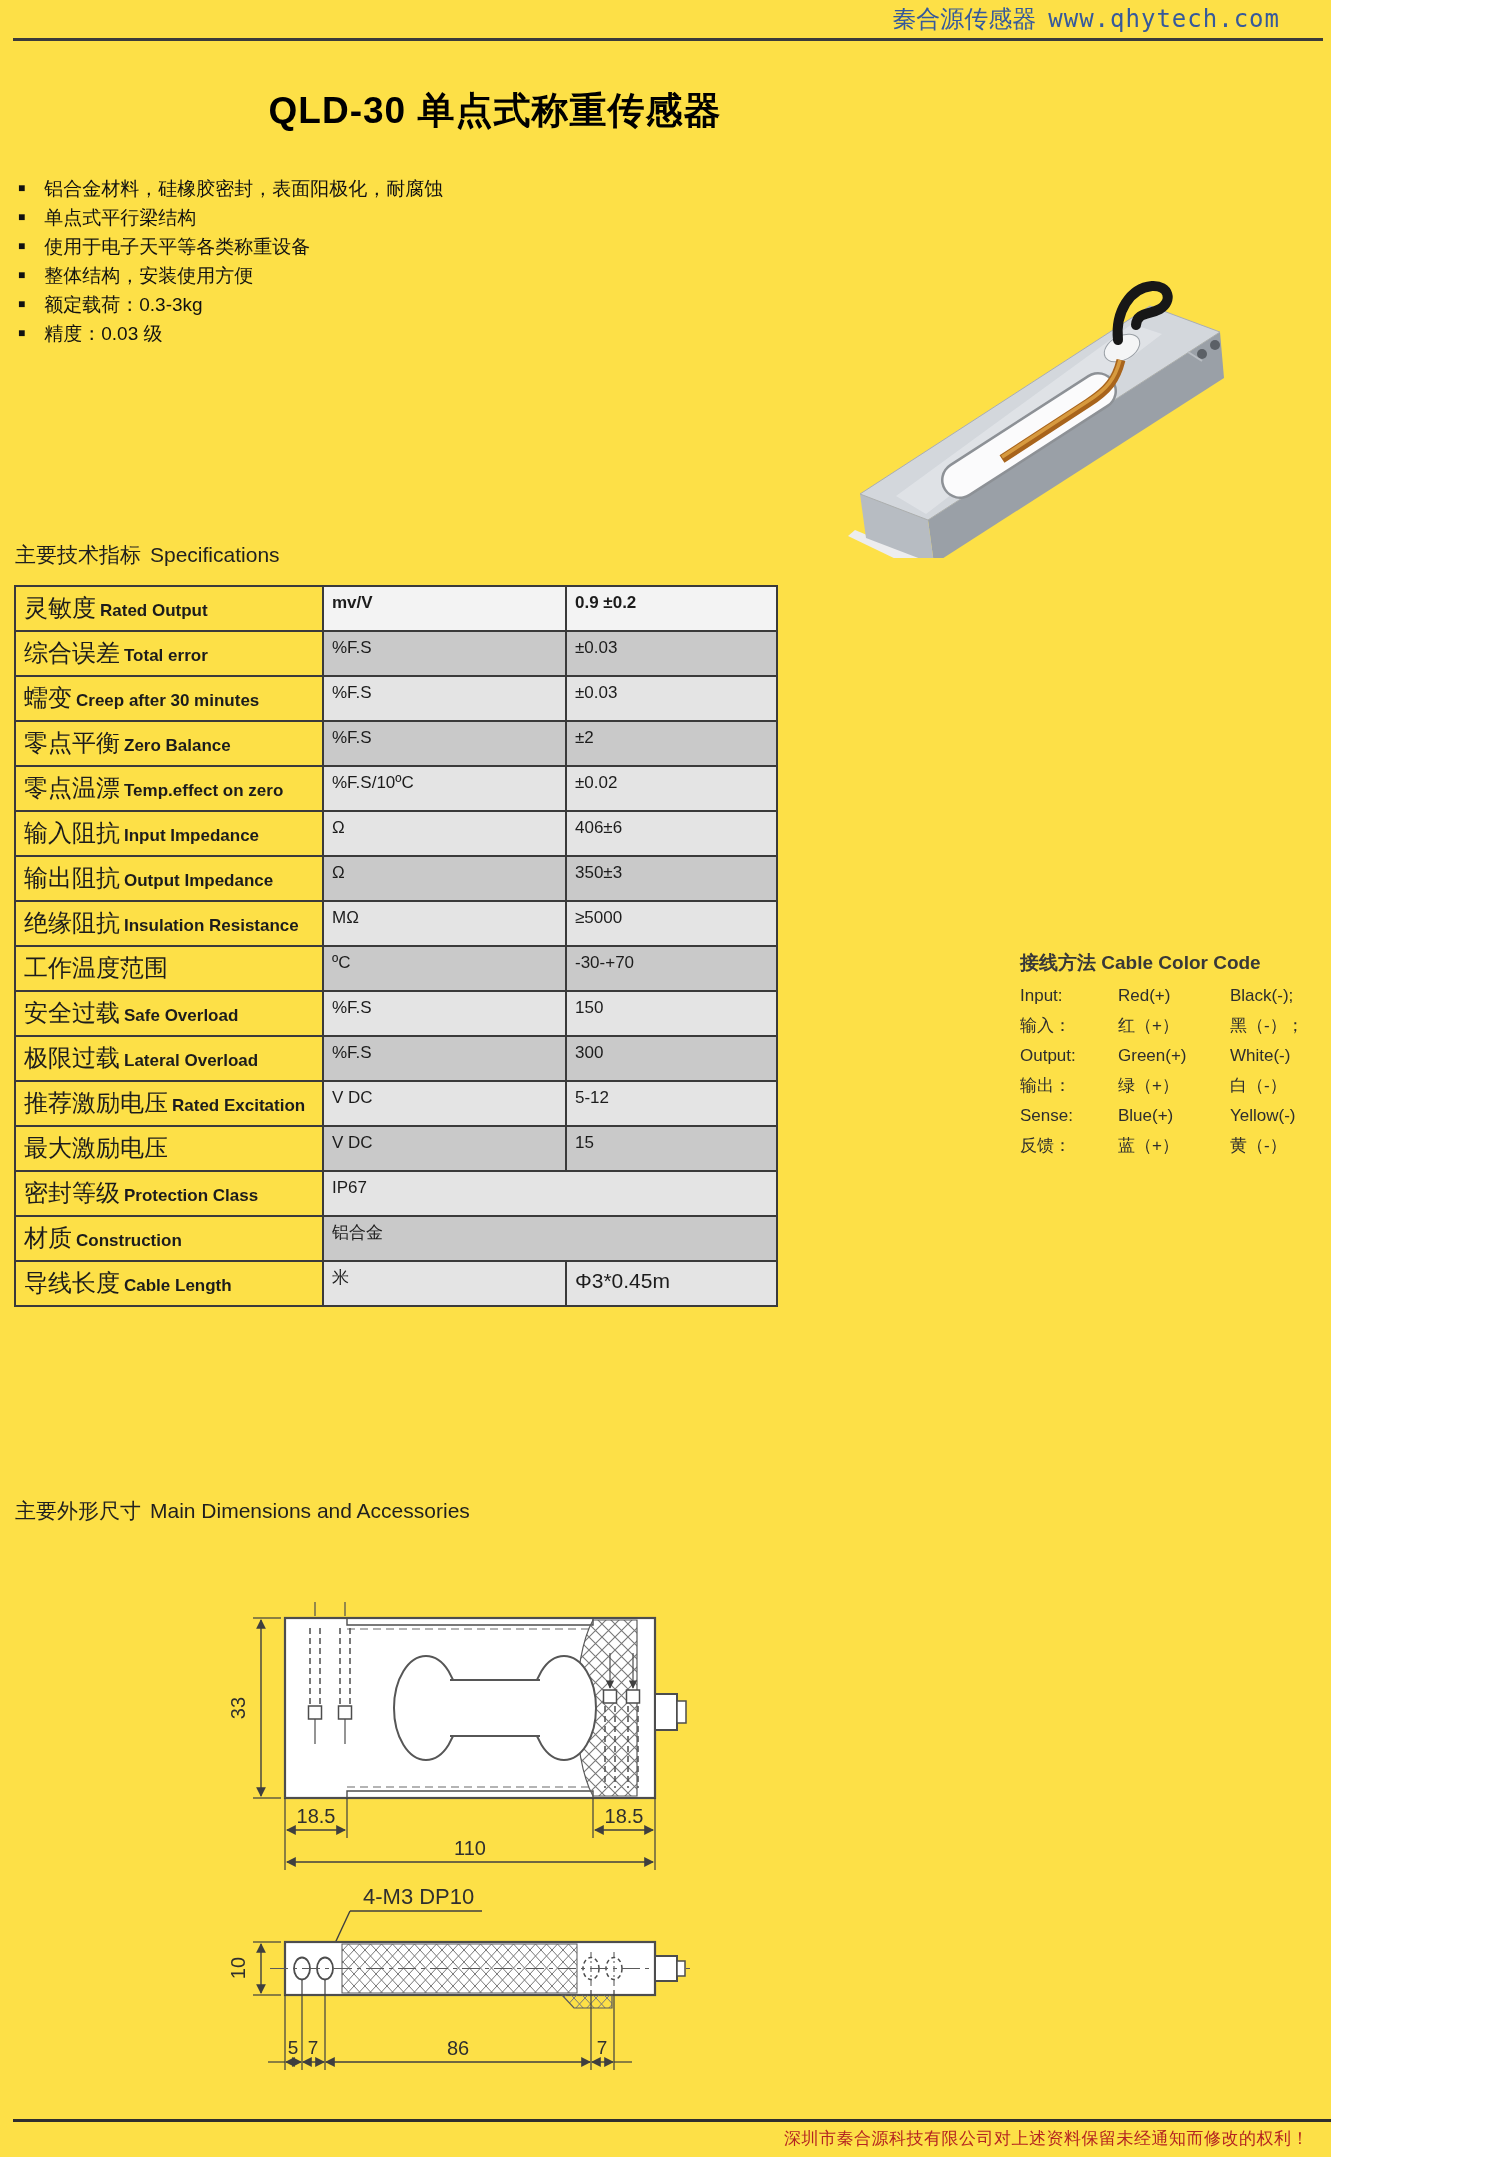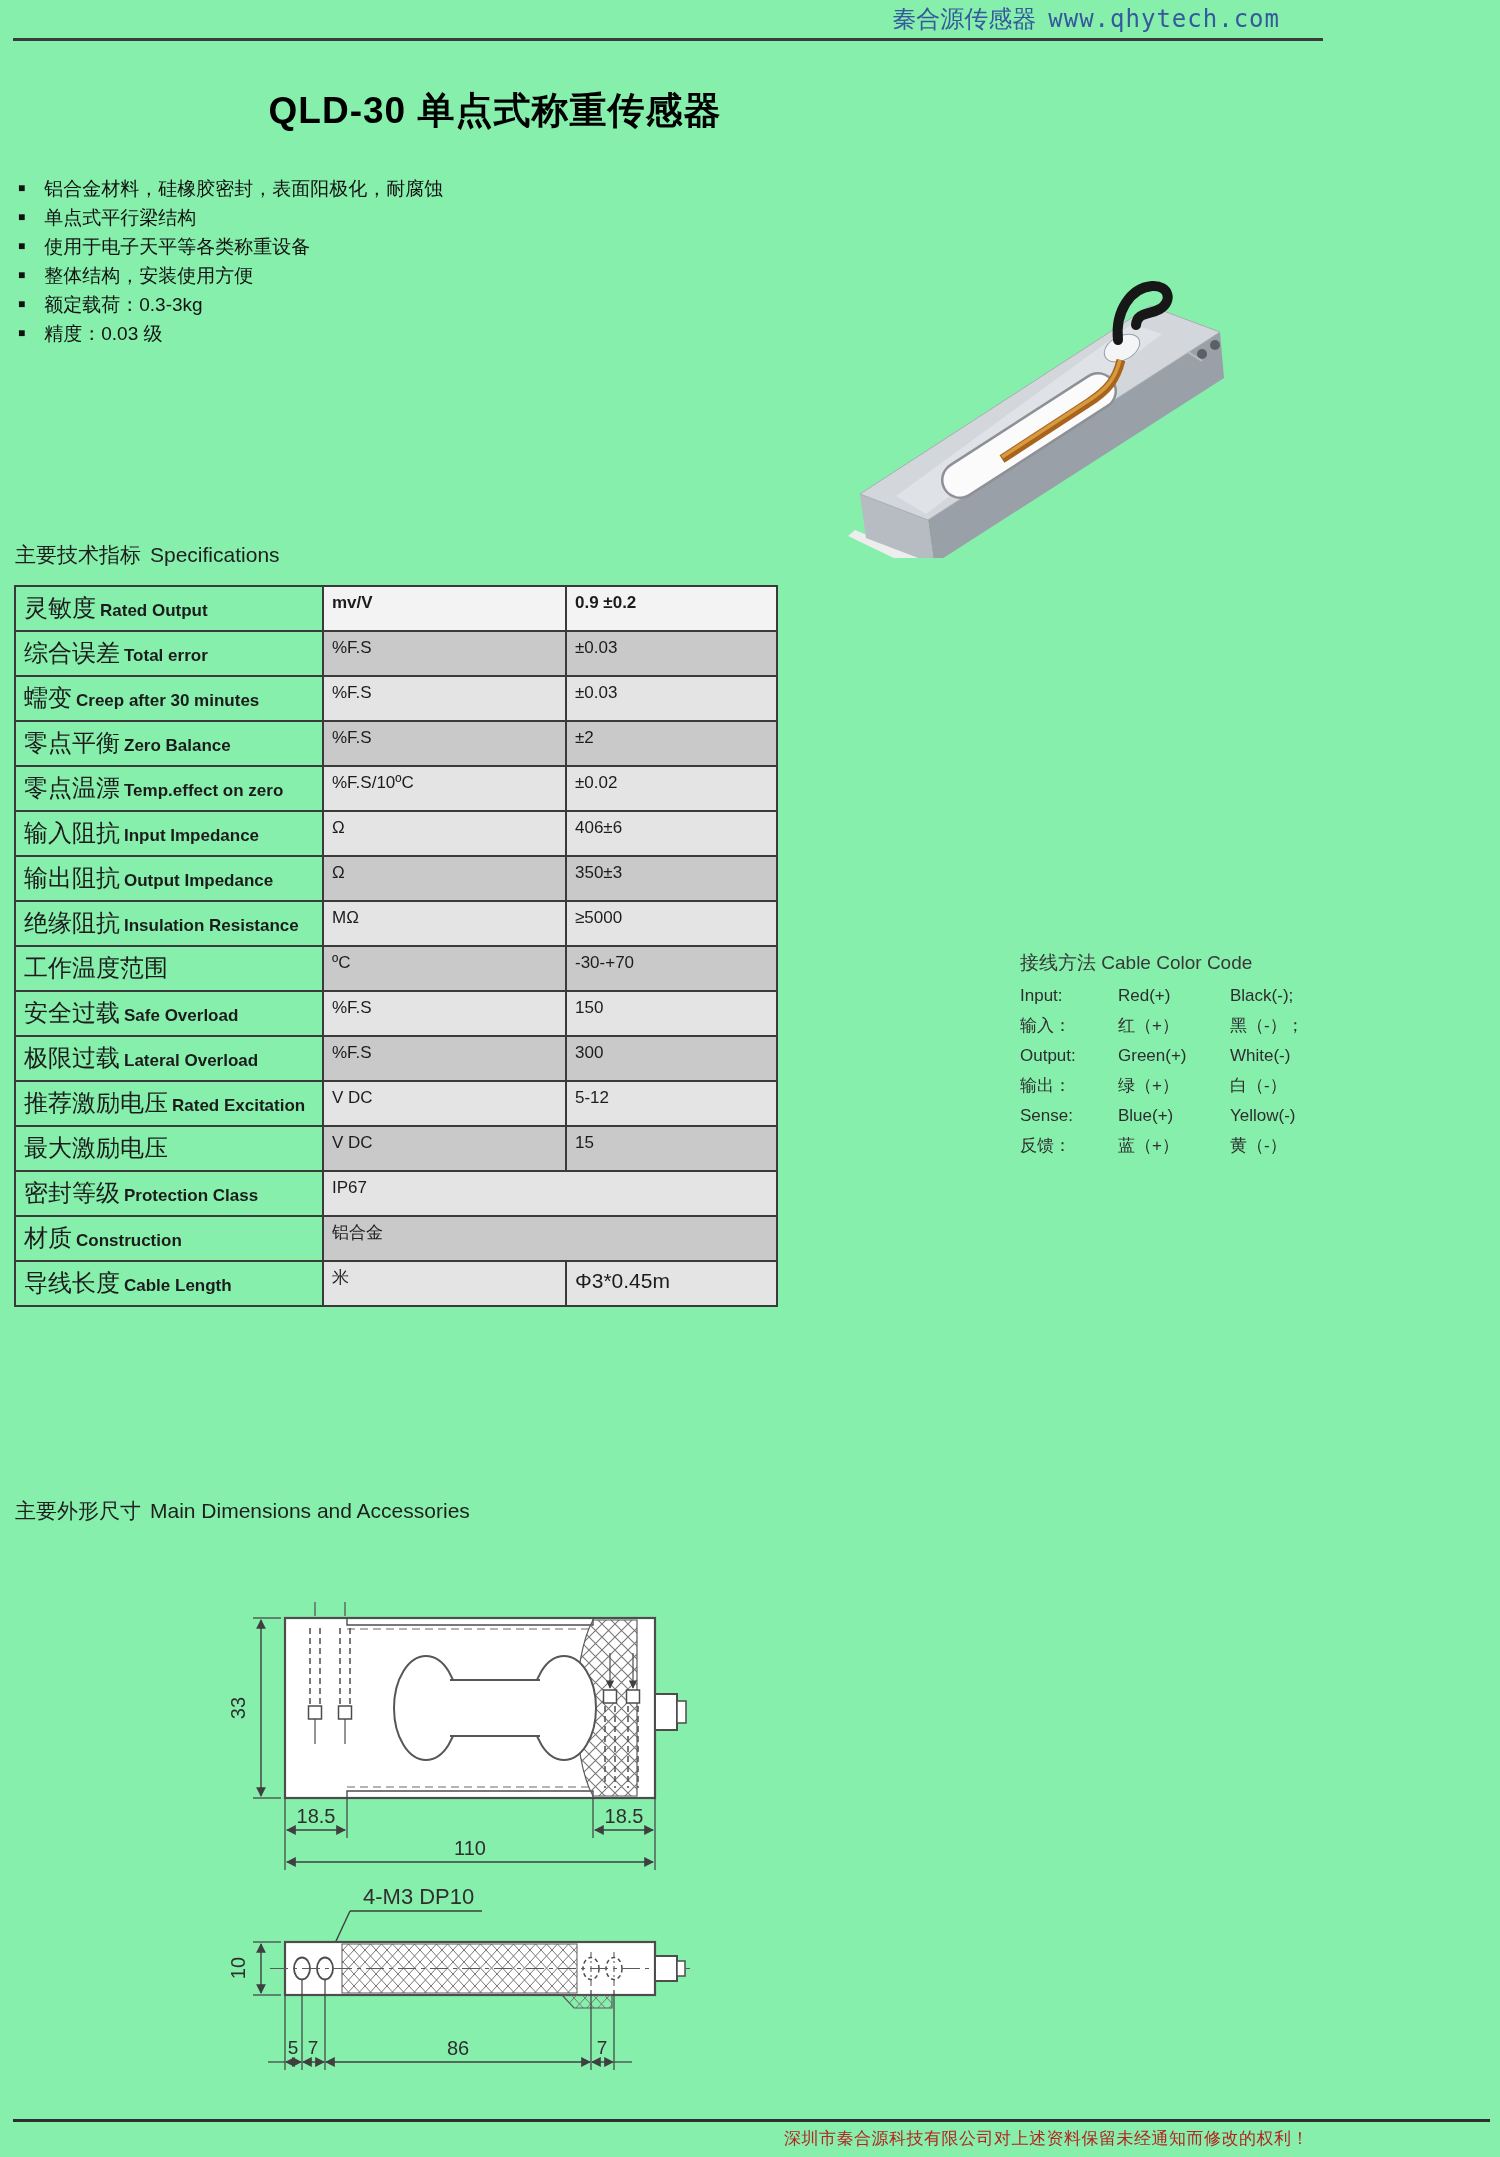--- a/index.html
+++ b/index.html
@@ -1,16 +1,16 @@
 <!DOCTYPE html>
 <html><head>
 <meta charset="utf-8">
 <style>
   html,body{margin:0;padding:0;background:#ffffff;}
-  .page{position:relative;width:1500px;height:2157px;background:#86efac;overflow:hidden;
+  .page{position:relative;width:1331px;height:2157px;background:#fde047;overflow:hidden;
         font-family:"Liberation Sans","DejaVu Sans",sans-serif;color:#1c1c1c;}
   
   .hdr{position:absolute;top:3px;left:13px;width:1267px;text-align:right;
        font-size:24px;color:#35599c;white-space:nowrap;}
   .hdr .site{font-family:"DejaVu Sans Mono",monospace;margin-left:12px;letter-spacing:1px;}
   .rule-top{position:absolute;left:13px;top:38px;width:1310px;height:3px;background:#3b3b3b;}
   
   .title{position:absolute;top:74px;left:0;width:990px;text-align:center;
          font-size:37px;font-weight:bold;letter-spacing:1px;color:#000;margin-top:12px;}
   
@@ -27,21 +27,21 @@
             vertical-align:top;padding:5px 8px 0 8px;font-size:17px;line-height:1.3;
             overflow:hidden;white-space:nowrap;}
   .specs .zh{font-size:24px;}
   .specs .en{font-weight:bold;font-size:17px;margin-left:4px;}
   .specs tr.dark  .sh{background:#c9c9c9;}
   .specs tr.light .sh{background:#e4e4e4;}
   .specs tr.first .sh{background:#f3f3f3;font-weight:bold;}
   .specs .smallv{font-size:21px;}
   
   .cable{position:absolute;left:1020px;top:950px;width:320px;color:#2e2e2e;}
-  .cable .head{font-weight:normal;font-size:19px;color:#383838;margin-bottom:5px;white-space:nowrap;}
+  .cable .head{font-weight:bold;font-size:19px;color:#383838;margin-bottom:5px;white-space:nowrap;}
   .cable .row{display:grid;grid-template-columns:98px 112px auto;line-height:30px;font-size:17px;white-space:nowrap;}
   
   .svgabs{position:absolute;}
   svg text{font-family:"Liberation Sans","DejaVu Sans",sans-serif;fill:#2f2f2f;}
   
   .ftr-rule{position:absolute;left:13px;top:2119px;width:1477px;height:3px;background:#2f2f2f;}
   .ftr{position:absolute;left:784px;top:2127px;width:560px;font-family:"Liberation Serif","DejaVu Serif",serif;
        font-size:17px;letter-spacing:0.5px;color:#b42421;white-space:nowrap;}
 </style>
 </head>

